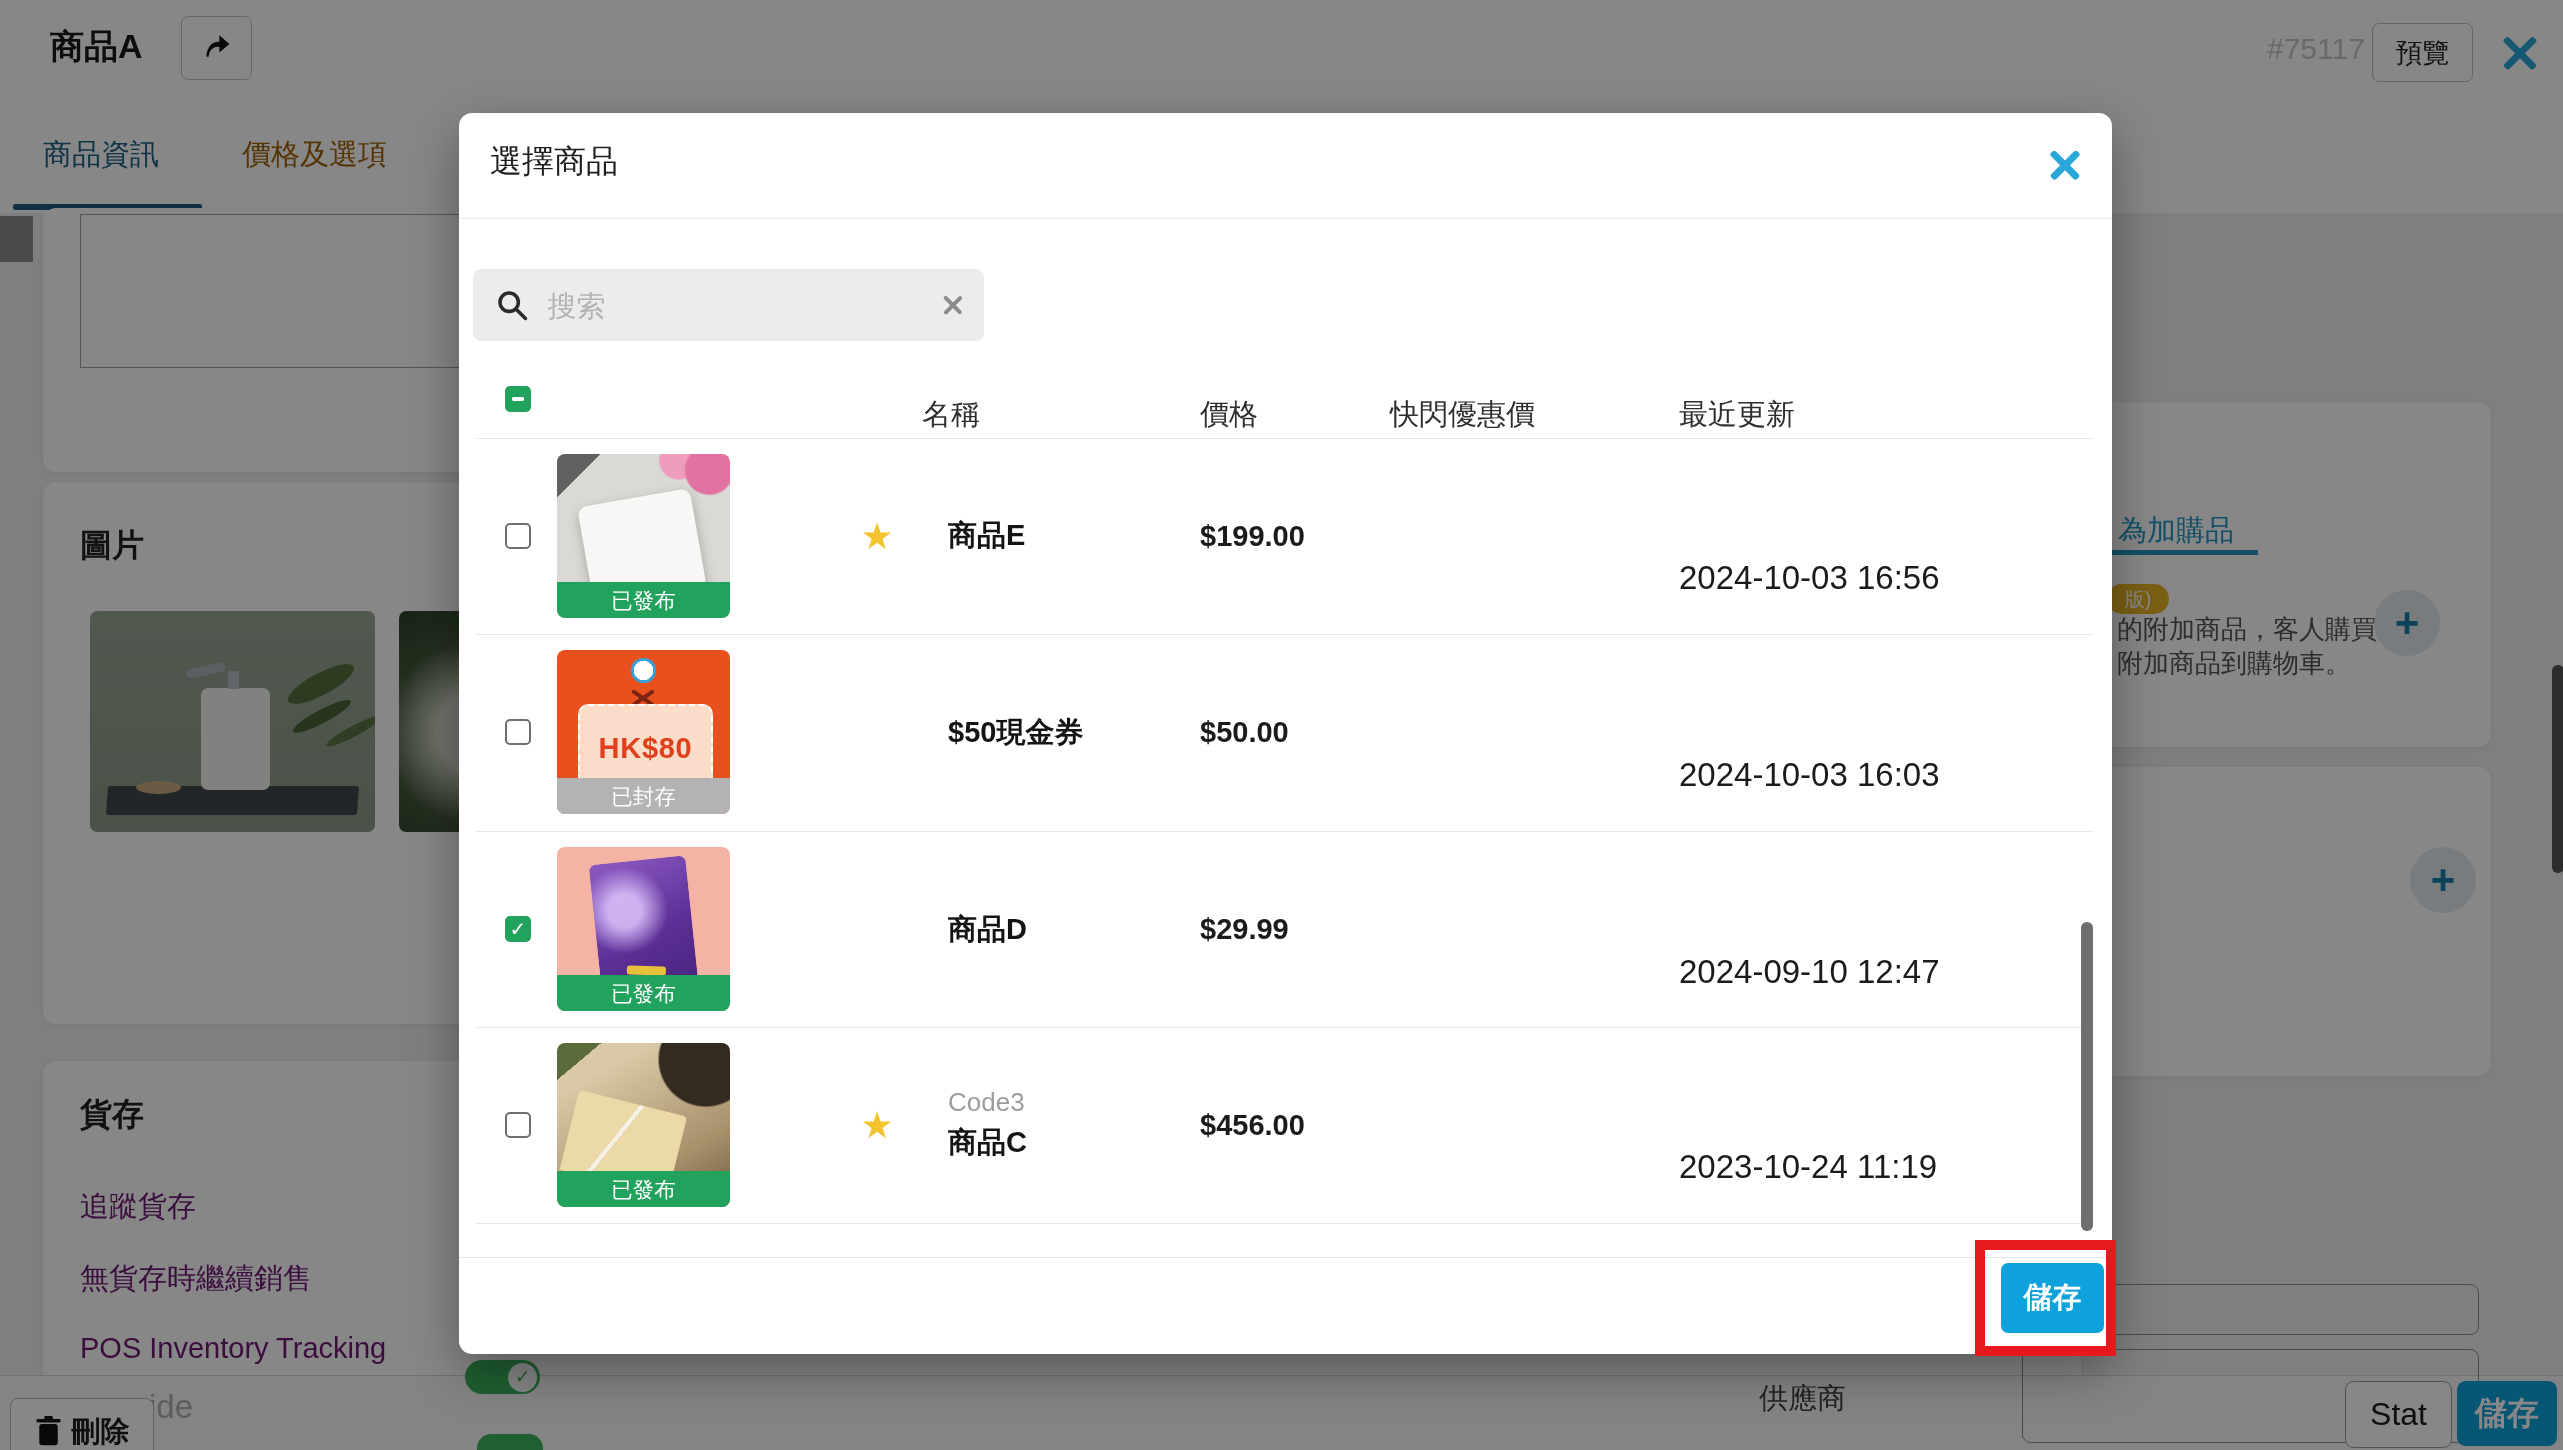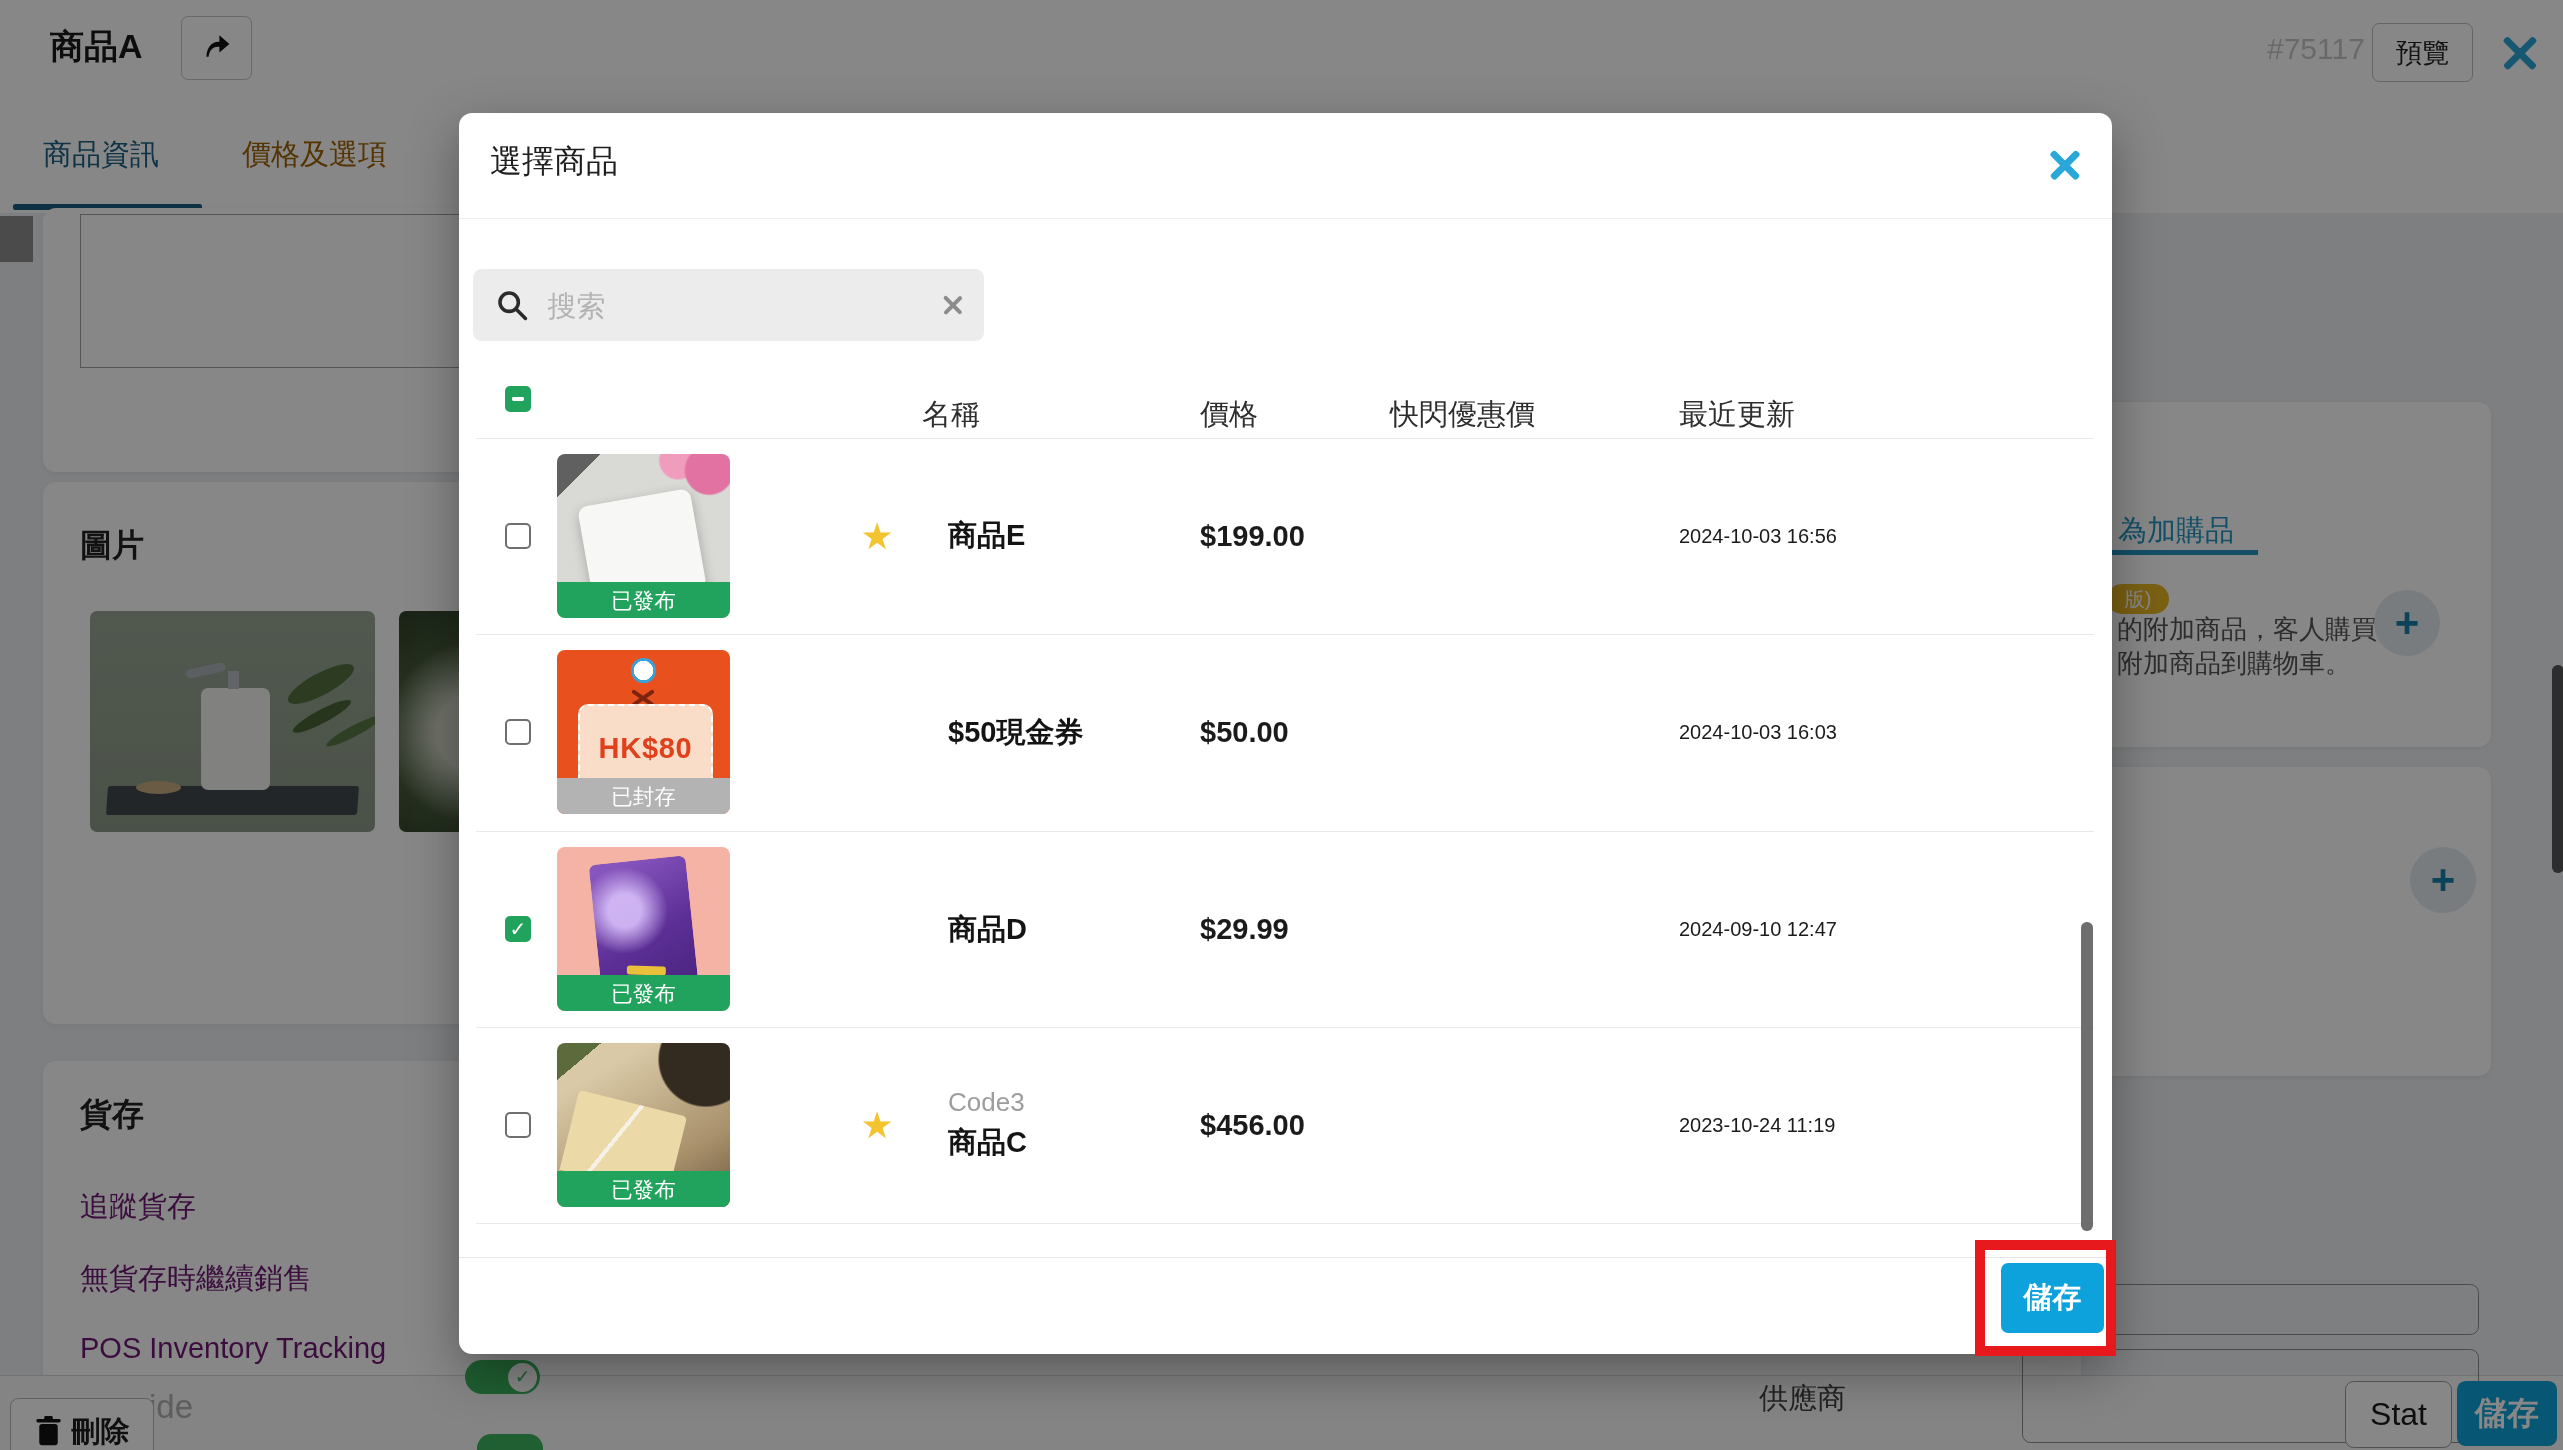--- a/index.html
+++ b/index.html
@@ -116,21 +116,21 @@
   .mrow .cb{left:46px;top:85px;}
   .rimg{position:absolute;left:98px;top:16px;width:173px;height:164px;border-radius:8px;overflow:hidden;}
   .badge{position:absolute;left:0;right:0;bottom:0;height:36px;display:flex;align-items:center;justify-content:center;font-size:21.5px;color:#fff;}
   .badge.green{background:#22a35d;} .badge.gray{background:#b3b3b3;}
   .star{position:absolute;left:393px;top:0;height:100%;width:50px;display:flex;align-items:center;justify-content:center;font-size:37px;color:#f4c430;}
   .cell{position:absolute;top:0;height:100%;display:flex;align-items:center;}
   .c-name{left:489px;width:237px;flex-direction:column;align-items:flex-start;justify-content:center;}
   .c-name .code{font-size:26px;color:#9d9d9d;margin-bottom:5.7px;}
   .c-name .nm{font-size:29px;font-weight:bold;color:#141414;}
   .c-price{left:741px;width:187px;font-size:29px;font-weight:600;color:#1b1b1b;}
-  .c-date{left:1220px;width:301px;font-size:20px;color:#1b1b1b;}
+  .c-date{left:1220px;width:301px;font-size:33px;color:#1b1b1b;margin-top:42px;}
 
   .img-shirt{background:
     linear-gradient(135deg,#606060 0 13%,transparent 13%),
     radial-gradient(circle at 88% 10%, #e272a2 0 11%, transparent 12%),
     radial-gradient(circle at 70% 4%, #ef9cbd 0 9%, transparent 10%),
     #d9d9d5;}
   .img-shirt .shirt{position:absolute;left:16%;top:26%;width:66%;height:62%;background:#f7f7f5;border-radius:10px;transform:rotate(-10deg);box-shadow:0 4.3px 11.5px rgba(0,0,0,.25);}
   .img-coupon{background:#e8511d;}
   .img-coupon .logo{position:absolute;left:43%;top:5%;width:14%;height:15%;border-radius:50%;background:radial-gradient(#fff 55%, #3aa0d8 56%);}
   .img-coupon .scis{position:absolute;left:40%;top:23%;width:20%;height:12%;}

